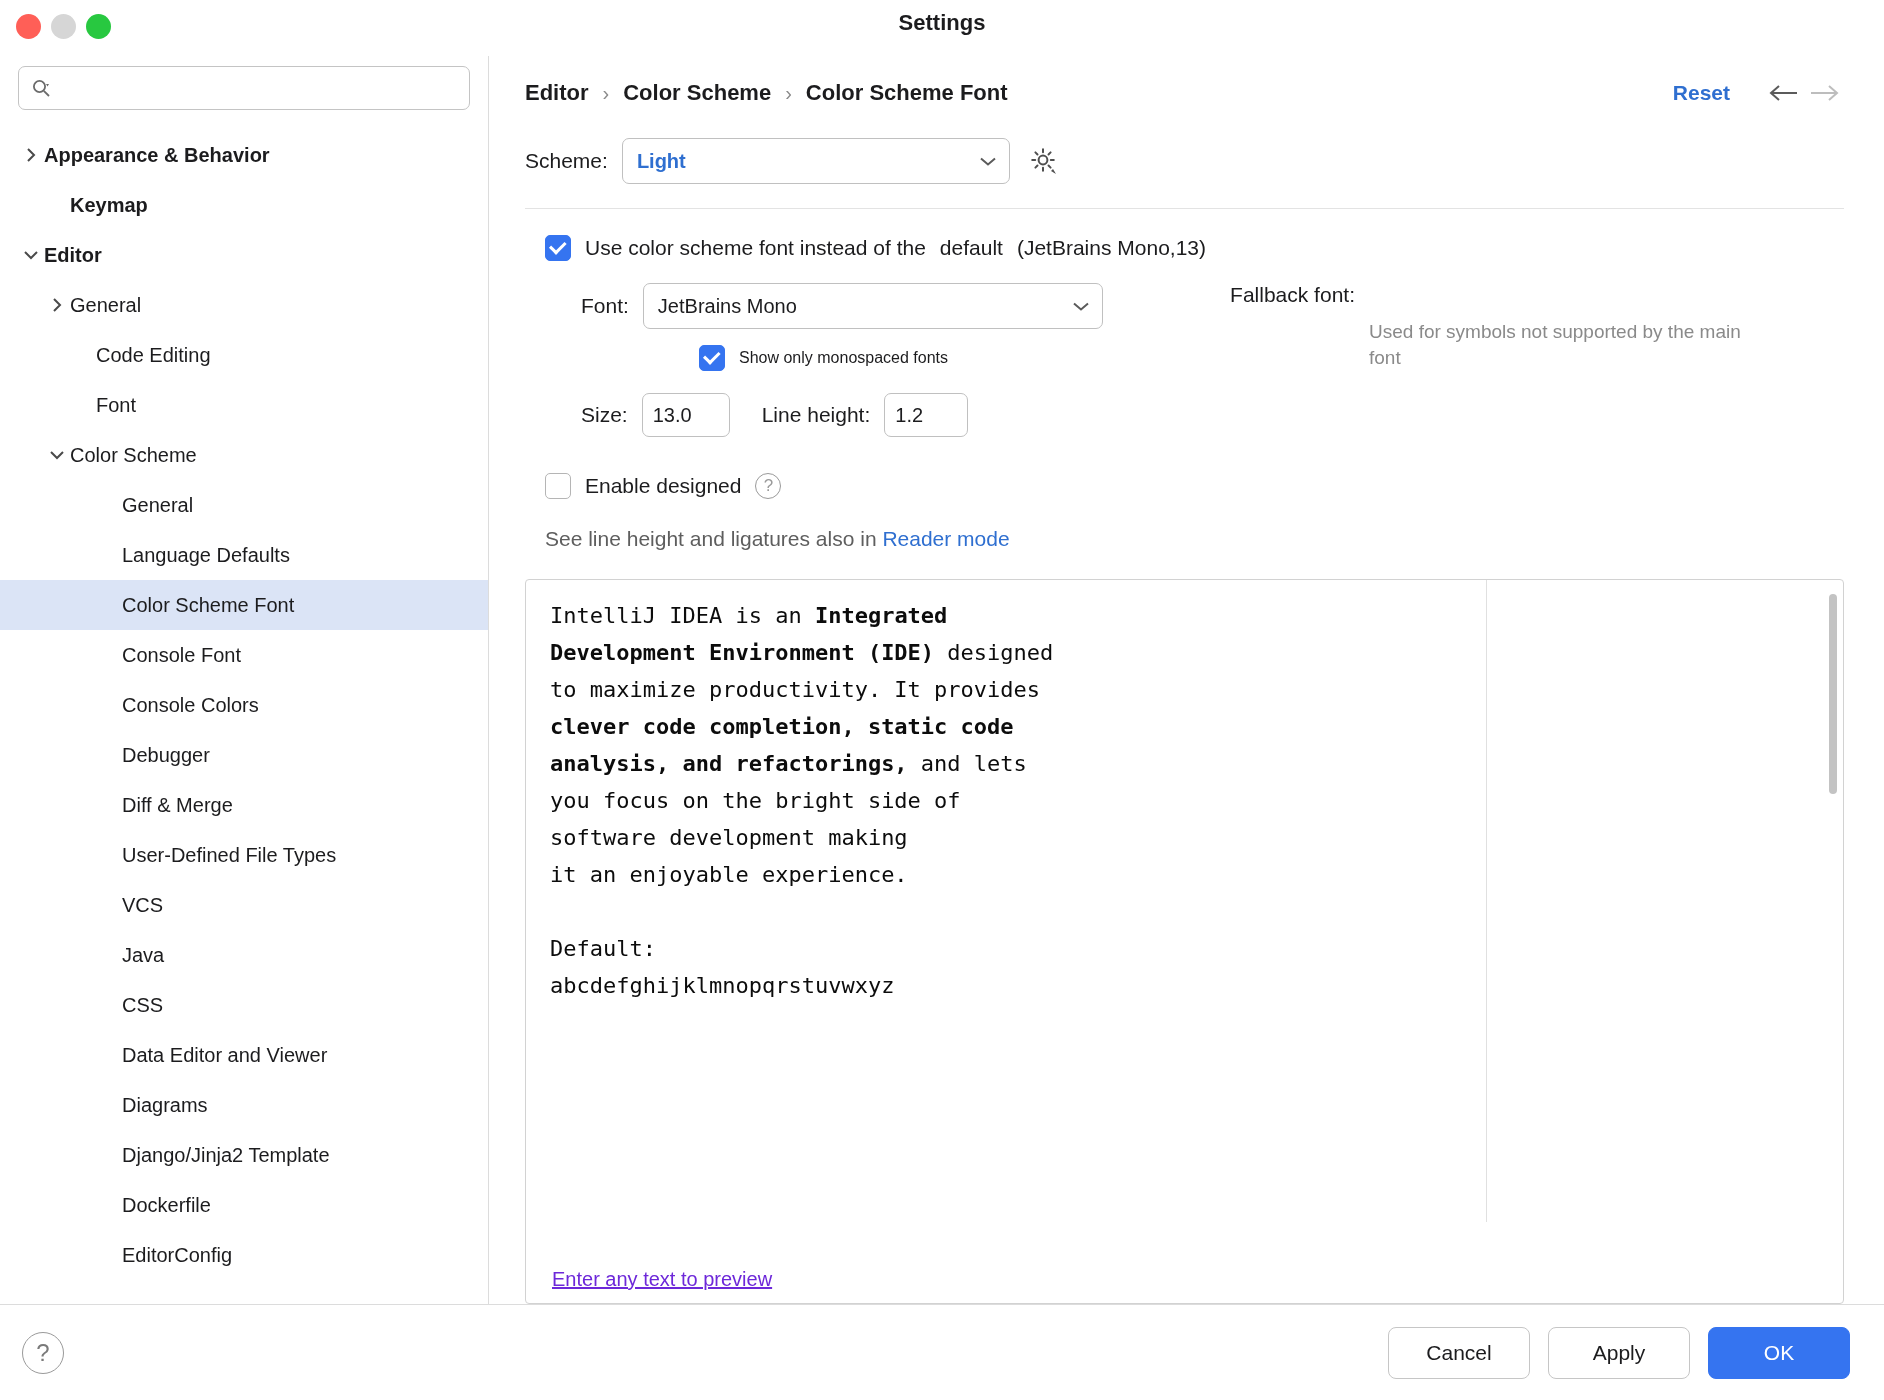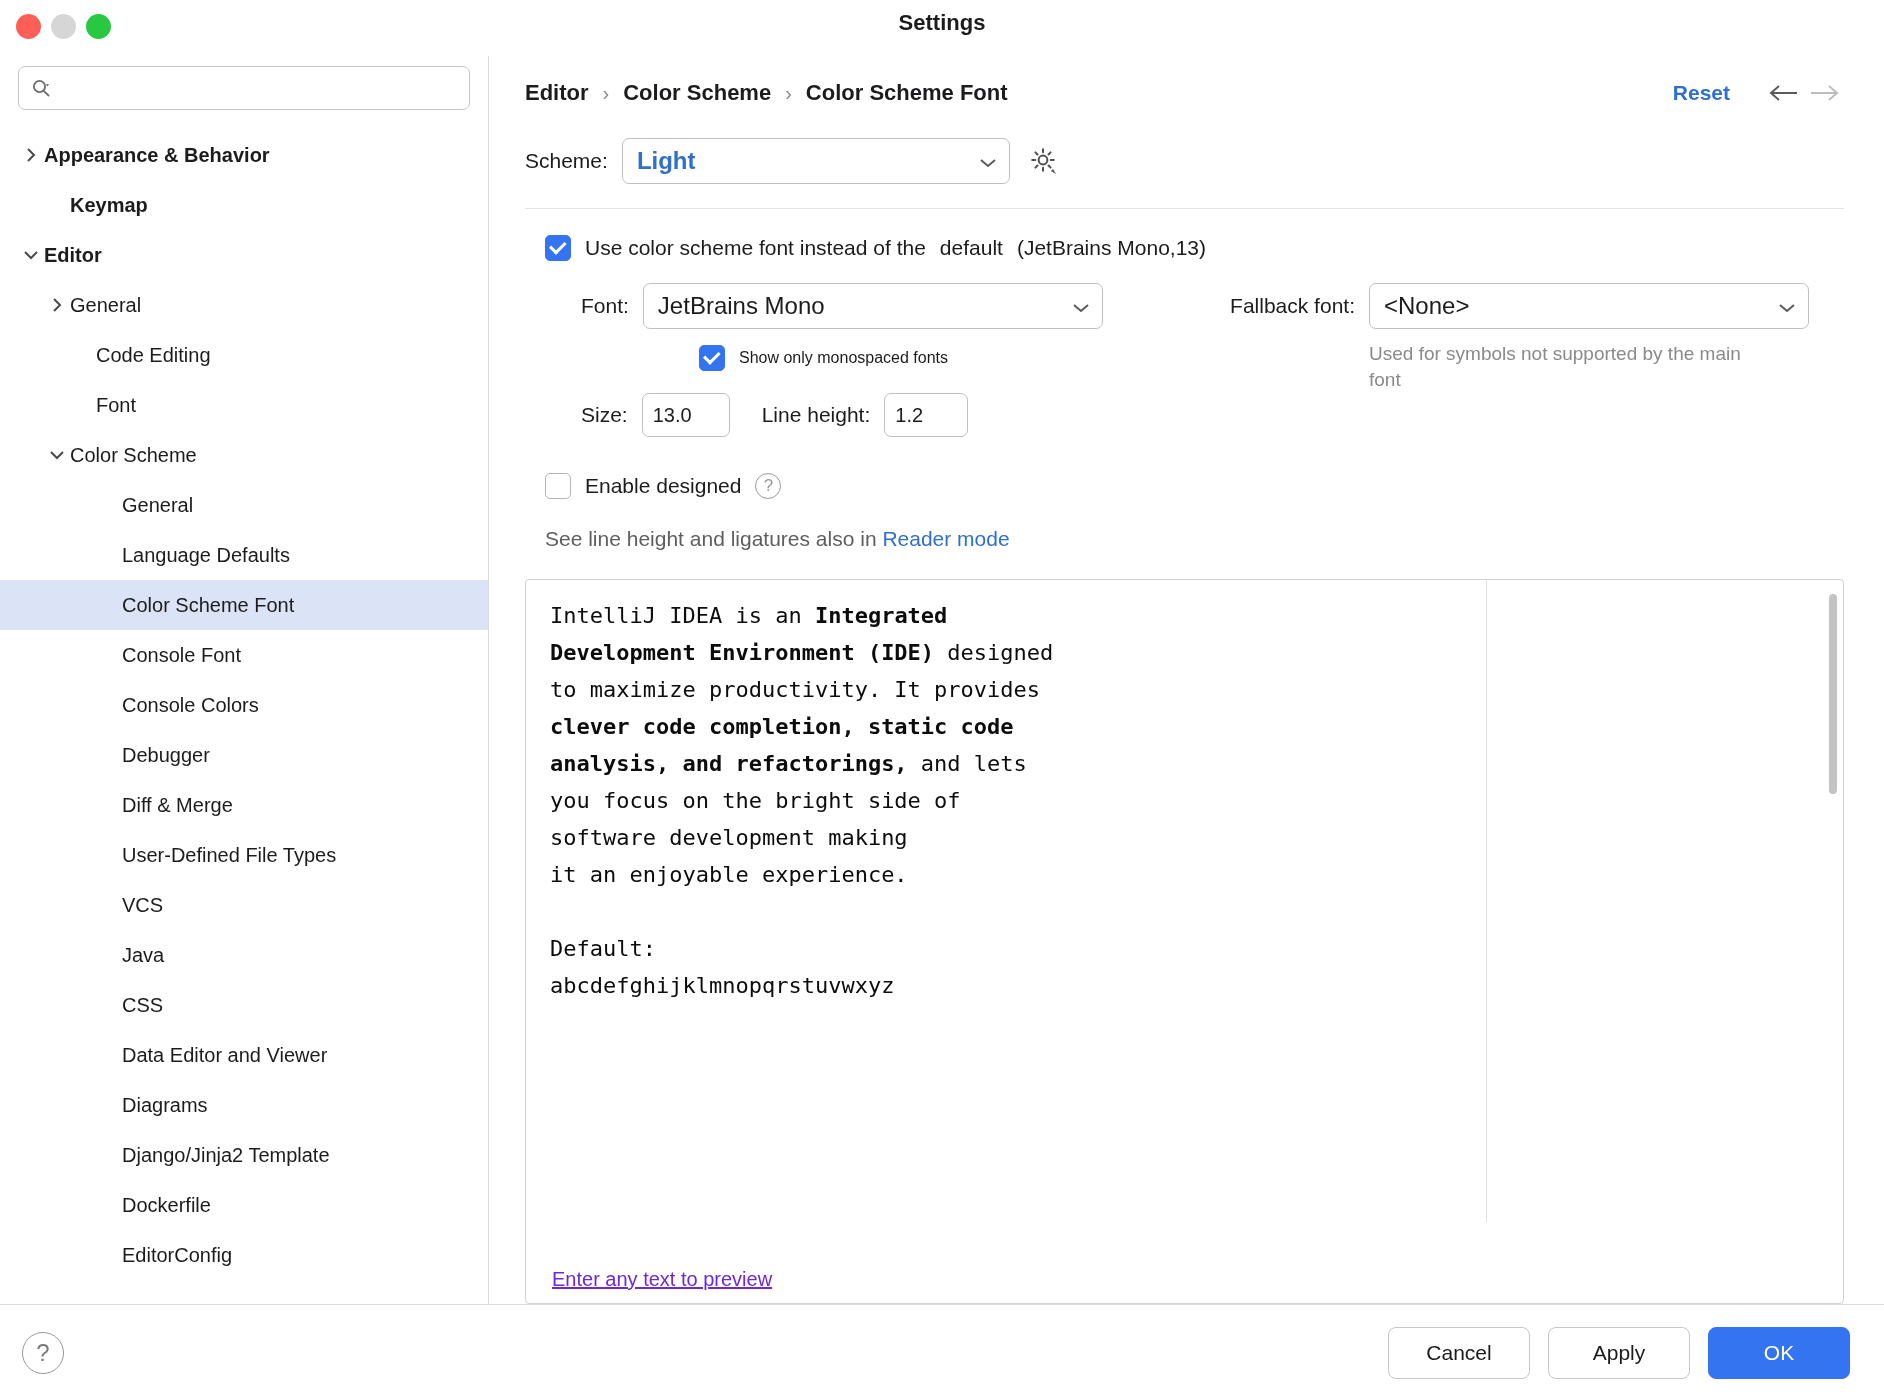--- a/index.html
+++ b/index.html
@@ -140,21 +140,21 @@
   }
   .label { font-size: 21px; color: #1c1c1e; }
   .combo {
     position: relative;
     height: 46px;
     border: 1px solid #c0c0c0;
     border-radius: 7px;
     background: #fff;
     display: flex; align-items: center;
     padding: 0 40px 0 14px;
-    font-size: 24px;
+    font-size: 20px;
     color: #1c1c1e;
   }
   .combo .chev {
     position: absolute; right: 12px; top: 50%;
     transform: translateY(-50%);
     color: #5b5b5b;
   }
   .combo.scheme { width: 388px; }
   .combo.scheme .val { color: #2f6fd0; font-weight: bold; }
   .gear-btn {
@@ -528,28 +528,20 @@
           <div class="sizerow">
             <span class="label">Size:</span>
             <div class="numfield">13.0</div>
             <span class="label" style="margin-left:18px">Line height:</span>
             <div class="numfield lh">1.2</div>
           </div>
         </div>
         <div class="font-right">
           <div class="row-line">
             <span class="lbl-right">Fallback font:</span>
-            <div class="combo fallback">
-              <span>&lt;None&gt;</span>
-              <span class="chev">
-                <svg width="18" height="12" viewBox="0 0 18 12" fill="none">
-                  <polyline points="2,3 9,9 16,3" stroke="currentColor" stroke-width="2" fill="none"></polyline>
-                </svg>
-              </span>
-            </div>
           </div>
           <div class="help-text">Used for symbols not supported by the main font</div>
         </div>
       </div>
 
       <div class="lig-row">
         <span class="cb"></span>
         <span class="txt label">Enable designed</span>
         <span class="qmark">?</span>
       </div>

